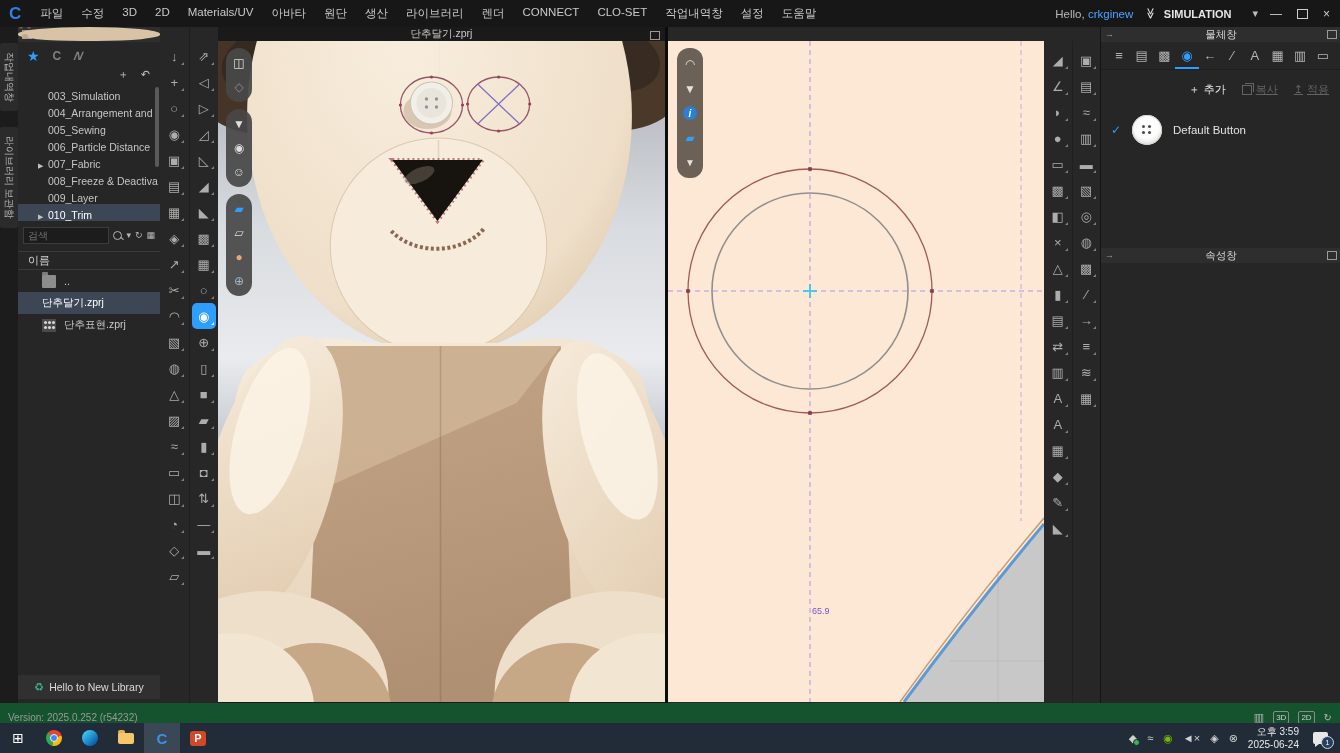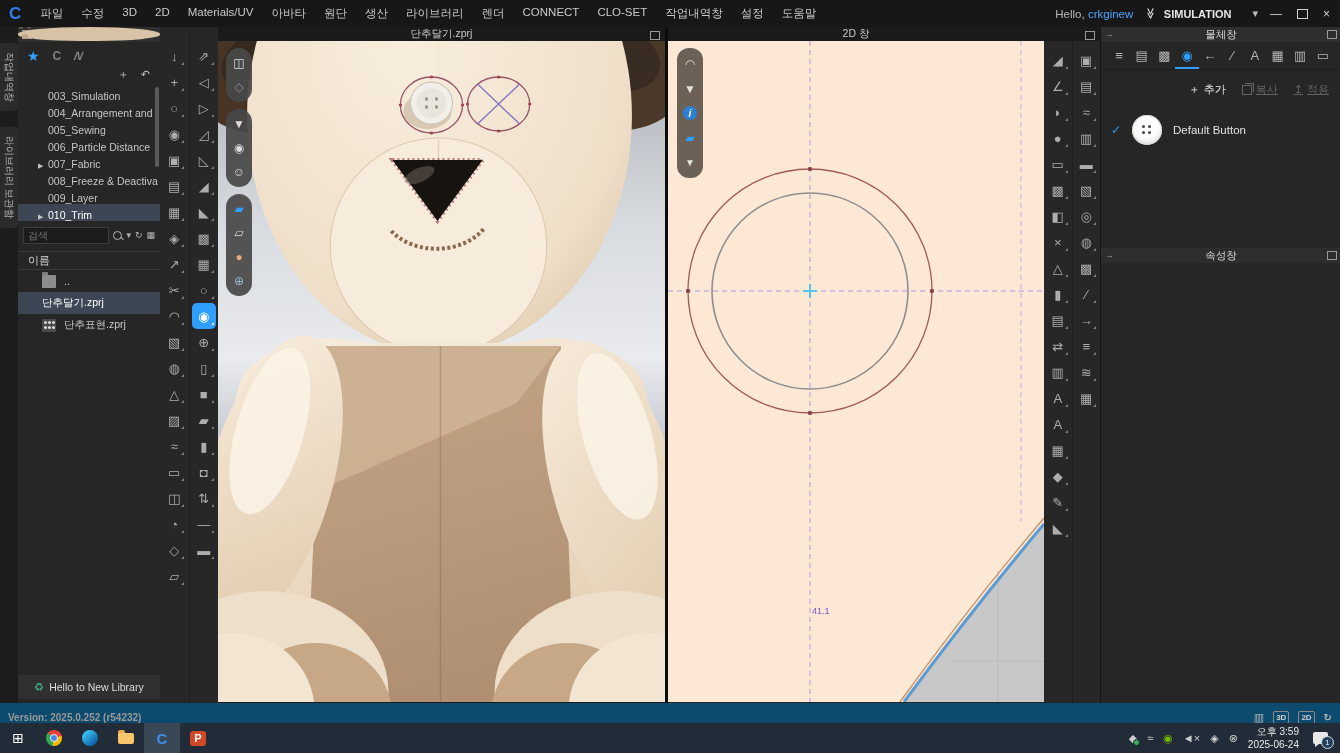--- a/index.html
+++ b/index.html
@@ -130,22 +130,22 @@
     border-left:none;border-bottom:none;}
   .obj-item{display:flex;align-items:center;gap:11px;padding:6px 10px;height:38px;}
   .check{color:#2e9fff;font-size:12px;}
   .button-thumb{width:30px;height:30px;background:#fdfdfd;border-radius:50%;position:relative;flex:none;
     box-shadow:inset 0 0 0 1px #d8d4cc, inset 0 -3px 4px rgba(0,0,0,.12);}
   .button-thumb::before{content:'';position:absolute;left:10px;top:10px;width:3px;height:3px;border-radius:50%;
     background:#4a4a4a;box-shadow:6px 0 0 #4a4a4a,0 6px 0 #4a4a4a,6px 6px 0 #4a4a4a;}
   .obj-item-label{color:#e2e2e2;font-size:11.5px;}
   .prop-header{position:absolute;top:221px;left:0;right:0;}
   
-  .statusbar{position:absolute;left:0;right:0;top:703px;height:28px;background:#0c4a6e;display:flex;
-    align-items:center;font-size:10px;color:#999;padding:0 8px;box-sizing:border-box;z-index:20;font-weight:bold;}
+  .statusbar{position:absolute;left:0;right:0;top:703px;height:28px;background:#14532d;display:flex;
+    align-items:center;font-size:10px;color:#999;padding:0 8px;box-sizing:border-box;z-index:20;}
   .status-right{margin-left:auto;display:flex;align-items:center;gap:9px;color:#b5b5b5;}
   .badge{border:1px solid #8a8a8a;border-radius:2px;font-size:8px;padding:0 2px;line-height:11px;color:#cfcfcf;}
   .pane-ico{font-size:11px;}
   
   .taskbar{position:absolute;left:0;right:0;top:723px;height:30px;background:#222c38;display:flex;
     align-items:center;z-index:40;}
   .tb-app{width:36px;height:30px;display:flex;align-items:center;justify-content:center;flex:none;}
   .tb-app.active-app{background:#3a4856;}
   .tb-glyph{color:#fff;font-size:14px;line-height:1;}
   .tb-app.clo .tb-glyph{color:#3d8fe8;font-weight:bold;font-size:15px;}
@@ -546,44 +546,40 @@
             <span class="fico orange">●</span>
             <span class="fico orange2">⊕</span>
           </div>
       </div>
     </div>
   </div>
 
   <div class="vdivider"></div>
 
   <div class="view2d">
-    <div class="vheader">
-      <span style="position:absolute;left:0;width:376px;text-align:center;">2D 창</span>
-      <span class="float-ico"><span class="float-sq"></span></span>
-    </div>
     <div class="canvas2d">
       <svg class="pattern2d" viewBox="0 0 376 661" preserveAspectRatio="none">
         <rect x="0" y="0" width="376" height="661" fill="#fce8d5"></rect>
         <path d="M236,661 Q302,568 376,482 L376,661 Z" fill="#c8c8c8"></path>
         <path d="M330,530 V661" stroke="#bcbcbc" stroke-width="1"></path>
         <path d="M282,620 H376" stroke="#bcbcbc" stroke-width="1"></path>
         <path d="M232,661 Q299,568 376,477" stroke="#c89a74" stroke-width="1.5" fill="none"></path>
         <path d="M236,661 Q303,570 376,483" stroke="#5b9bd5" stroke-width="3" fill="none"></path>
         <line x1="142" y1="0" x2="142" y2="661" stroke="#a89ae0" stroke-width="1" stroke-dasharray="5 4"></line>
         <line x1="353" y1="0" x2="353" y2="480" stroke="#a89ae0" stroke-width="1" stroke-dasharray="5 4" opacity="0.75"></line>
         <line x1="0" y1="250" x2="376" y2="250" stroke="#a89ae0" stroke-width="1" stroke-dasharray="5 4"></line>
         <circle cx="142" cy="250" r="122" fill="none" stroke="#a15a5a" stroke-width="1.3"></circle>
         <circle cx="142" cy="250" r="98" fill="none" stroke="#8f8f8f" stroke-width="1.6"></circle>
         <rect x="140.2" y="126.2" width="3.6" height="3.6" fill="#8a3a44"></rect>
         <rect x="140.2" y="370.2" width="3.6" height="3.6" fill="#8a3a44"></rect>
         <rect x="18.2" y="248.2" width="3.6" height="3.6" fill="#8a3a44"></rect>
         <rect x="262.2" y="248.2" width="3.6" height="3.6" fill="#8a3a44"></rect>
         <path d="M135,250 H149 M142,243 V257" stroke="#2cc6ea" stroke-width="1.6" fill="none"></path>
       </svg>
-      <span class="measure-label">41.1</span>
+      <span class="measure-label">65.9</span>
       <div class="float2d">
 
       <span class="f2ico">◠</span>
           <span class="f2ico">▼</span>
           <span class="f2ico info">i</span>
           <span class="f2ico blue">▰</span>
           <span class="f2ico tiny">▼</span>
         </div>
     </div>
     <div class="tools2d">

